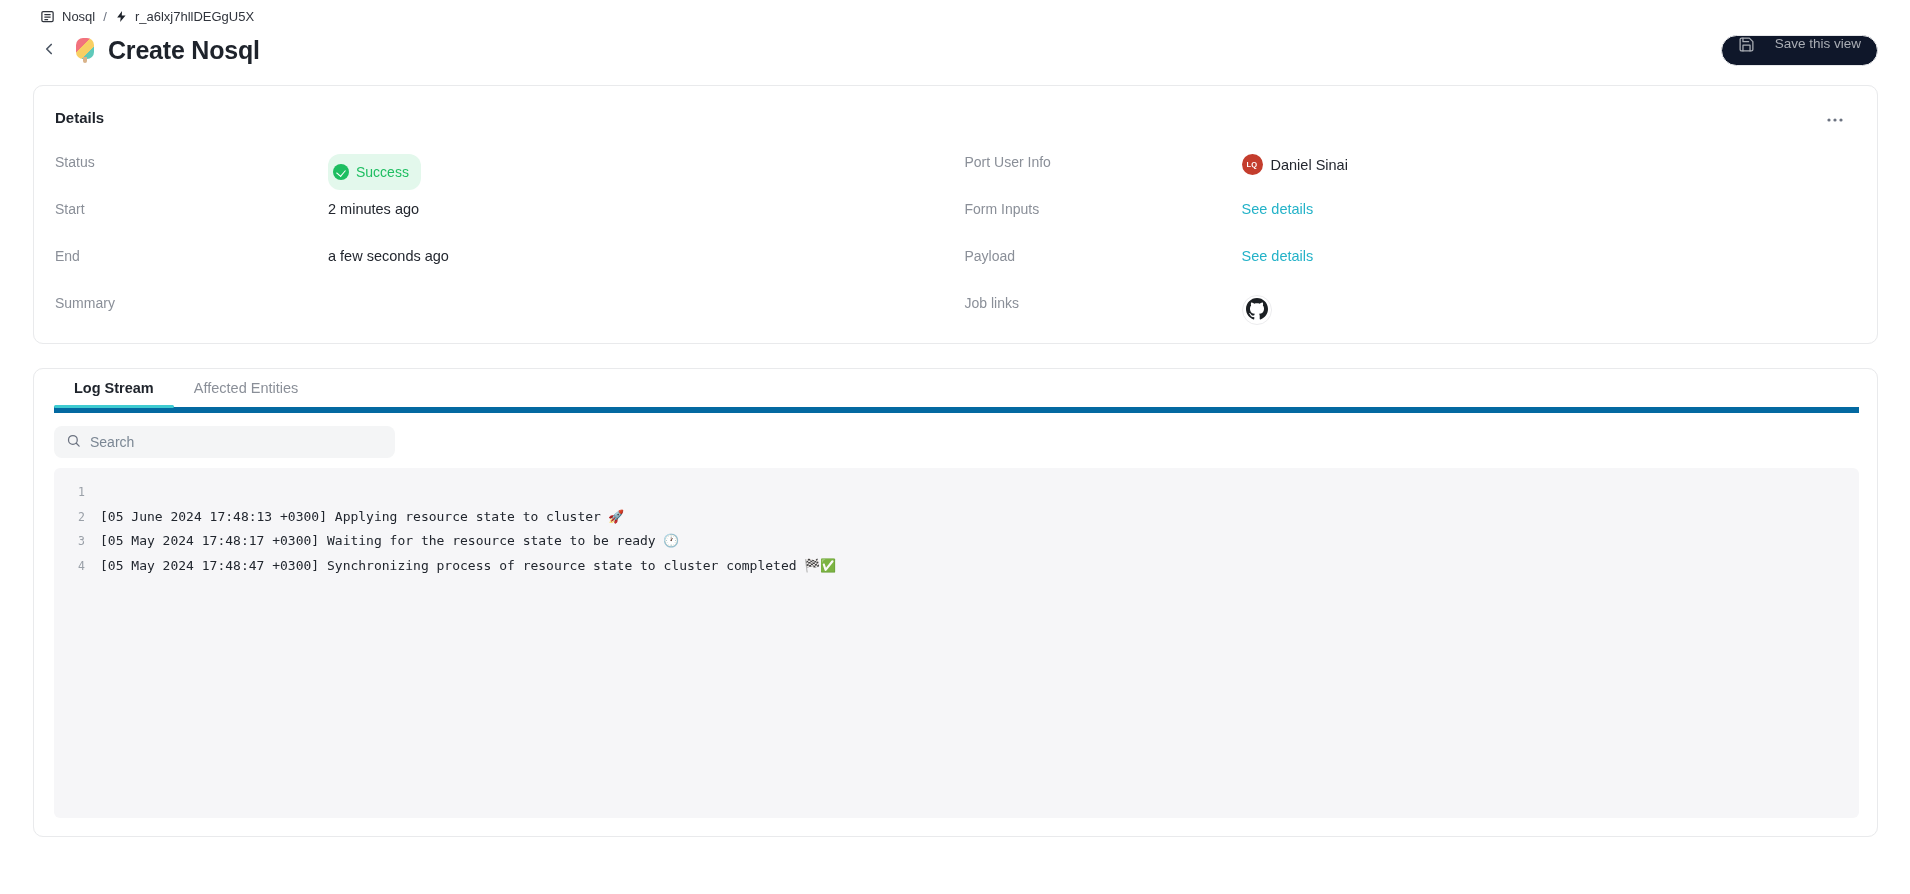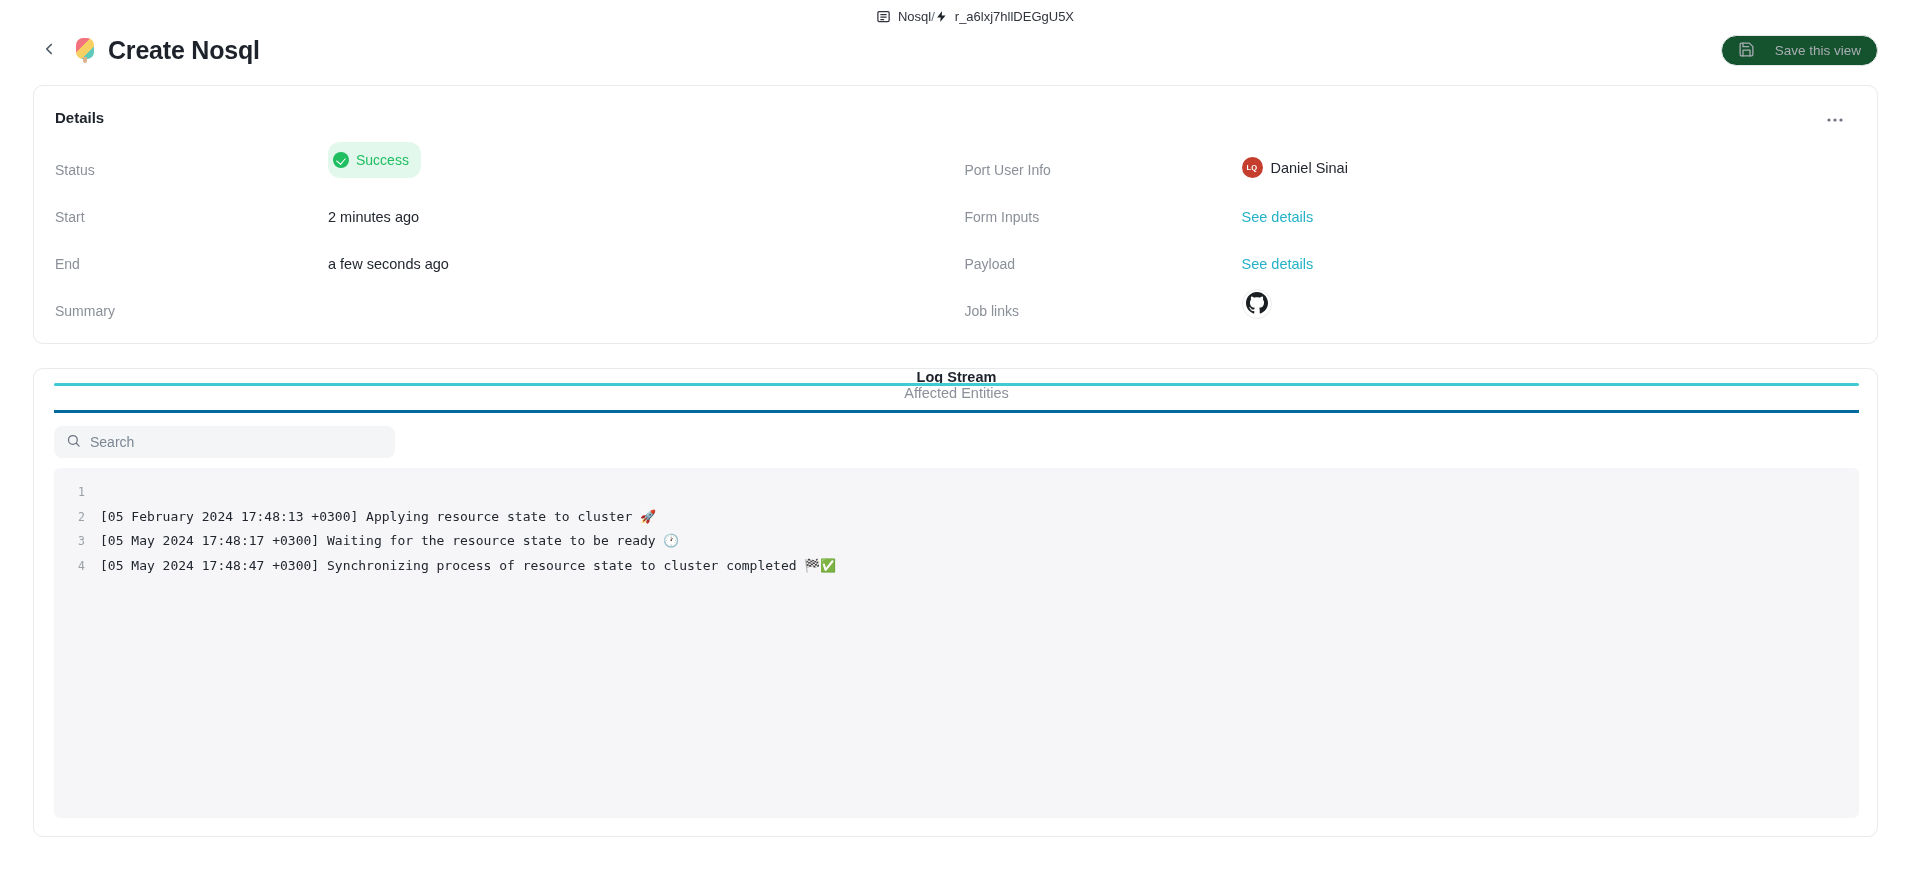--- a/index.html
+++ b/index.html
@@ -1,52 +1,52 @@
 <!DOCTYPE html>
 <html><head>
 <meta charset="utf-8">
 <style>
   * { margin:0; padding:0; box-sizing:border-box; }
   html,body { width:1910px; height:894px; background:#ffffff; overflow:hidden;
               font-family:"Liberation Sans","DejaVu Sans",sans-serif; }
 
   
-  .breadcrumb { display:flex; align-items:center; padding:9px 0 0 40px;
-                font-size:13px; color:#30343c;justify-content:center; }
+  .breadcrumb { display:flex; align-items:center; gap:8px; padding:9px 0 0 40px;
+                font-size:13px; color:#30343c; }
   .breadcrumb .crumb { display:flex; align-items:center; gap:7px; cursor:pointer; }
   .breadcrumb .sep { color:#6b7280; font-size:13px; }
   .crumb svg { display:block; }
 
   
   .header { display:flex; align-items:center; margin:11px 32px 0 36px; }
   .back-btn { width:26px; height:26px; display:flex; align-items:center; justify-content:center;
               cursor:pointer; color:#4b5563; }
   .blueprint-icon { position:relative; width:18px; height:25px; margin:0 14px 0 14px; }
   .blueprint-icon .pop { width:18px; height:21px; border-radius:7px;
        background:linear-gradient(135deg,#f2727d 0 36%,#f8cf63 36% 67%,#5fc9ba 67% 100%); }
   .blueprint-icon .stick { position:absolute; left:7px; bottom:0; width:4px; height:6px;
        background:#d9b38a; border-radius:0 0 2px 2px; }
   .page-title { font-size:25px; font-weight:700; color:#1e232b; letter-spacing:-.2px; }
   .spacer { flex:1; }
-  .save-view-btn { display:flex; align-items:center; gap:20px; height:31px; padding:0 16px;
-       border:1px solid #e7e8ea; border-radius:16px; background:#14532d; color:#a9adb4;
+  .save-view-btn { display:flex; align-items:flex-start; gap:20px; height:31px; padding:0 16px;
+       border:1px solid #e7e8ea; border-radius:16px; background:#0f172a; color:#a9adb4;
        font-size:13.5px; cursor:pointer; }
 
   
   .card { border:1px solid #e9eaec; border-radius:10px; background:#fff;
           margin:0 32px 0 33px; box-shadow:0 0 1px rgba(0,0,0,.03); }
   .details-card { margin-top:19px; padding:20px 21px 24px 21px; }
 
   .details-head { display:flex; align-items:center; justify-content:space-between; }
   .details-title { font-size:15px; font-weight:700; color:#1e232b; }
   .menu-btn { width:26px; height:22px; display:flex; align-items:center; justify-content:center;
               cursor:pointer; margin-right:8px; }
 
   .details-grid { display:grid; grid-template-columns:1fr 1fr; margin-top:26px; }
-  .detail-col .row { display:flex; align-items:flex-end; height:24px; margin-bottom:23px; }
+  .detail-col .row { display:flex; align-items:flex-start; height:24px; margin-bottom:23px; }
   .detail-col .row:last-child { margin-bottom:0; }
   .col-right { padding-left:9px; }
   .field-label { width:273px; flex:none; font-size:14px; color:#8a8f98; }
   .col-right .field-label { width:277px; }
   .field-value { font-size:14.5px; color:#23272f; display:flex; align-items:center; gap:8px; }
 
   .status-badge { display:inline-flex; align-items:center; gap:7px; height:36px; padding:0 12px 0 5px;
        border-radius:12px; background:#e3f8ec; color:#1ebe61; font-size:14px; }
   .check-circle { width:16px; height:16px; border-radius:50%; background:#1ebe61; position:relative; }
   .check-circle::after { content:""; position:absolute; left:4.5px; top:3.5px; width:5px; height:7px;
@@ -60,21 +60,21 @@
   .avatar { width:21px; height:21px; border-radius:50%; background:#c43d2d; color:#fff;
             font-size:7.5px; font-weight:700; display:flex; align-items:center; justify-content:center;
             letter-spacing:.3px; }
   .user-name { font-size:14.5px; color:#23272f; }
 
   .github-link { width:30px; height:30px; border-radius:50%; border:1px solid #ececee;
                  display:flex; align-items:center; justify-content:center; cursor:pointer; }
 
   
   .run-card { margin-top:24px; padding:0 18px 18px 20px; }
-  .tabs-row { display:flex; height:44px; border-bottom:3px solid #0369a1;flex-direction:column; }
+  .tabs-row { display:flex; height:44px; border-bottom:6px solid #0369a1; }
   .tab { display:flex; align-items:center; justify-content:center; padding:0 20px;
          font-size:14.5px; color:#8a8f98; cursor:pointer; position:relative; }
   .tab.active { color:#1e232b; font-weight:600; }
   .tab.active::after { content:""; position:absolute; left:0; right:0; bottom:-1px; height:3px;
          background:#3ecbd1; border-radius:2px; }
 
   .search-box { display:flex; align-items:center; gap:9px; width:341px; height:32px;
         margin-top:13px; padding:0 12px; background:#f4f5f6; border-radius:8px; cursor:text; }
   .search-box input { border:none; outline:none; background:transparent; font-size:14px;
         color:#30343c; width:100%; font-family:inherit; }
@@ -233,21 +233,21 @@
     </span>
     <input type="text" placeholder="Search" style="">
   </div>
 
   <div class="log-viewer">
     <div class="log-line">
       <span class="log-num">1</span>
     </div>
     <div class="log-line">
       <span class="log-num">2</span>
-      <span class="log-text">[05 February 2024 17:48:13 +0300] Applying resource state to cluster 🚀</span>
+      <span class="log-text">[05 June 2024 17:48:13 +0300] Applying resource state to cluster 🚀</span>
     </div>
     <div class="log-line">
       <span class="log-num">3</span>
       <span class="log-text">[05 May 2024 17:48:17 +0300] Waiting for the resource state to be ready 🕐</span>
     </div>
     <div class="log-line">
       <span class="log-num">4</span>
       <span class="log-text">[05 May 2024 17:48:47 +0300] Synchronizing process of resource state to cluster completed 🏁✅</span>
     </div>
   </div>

